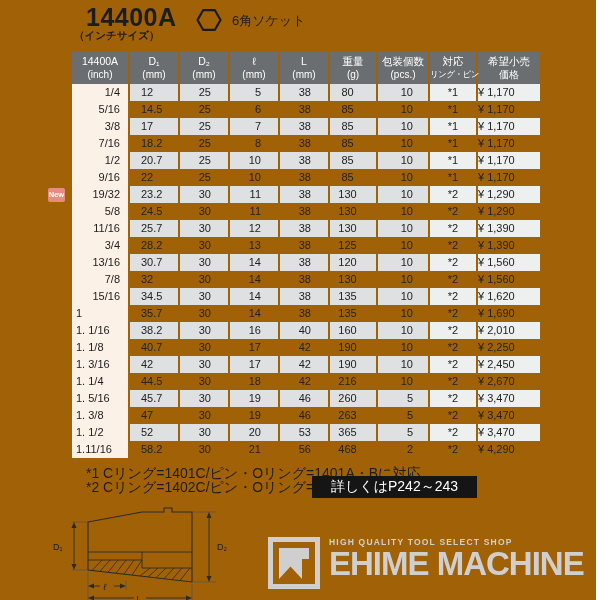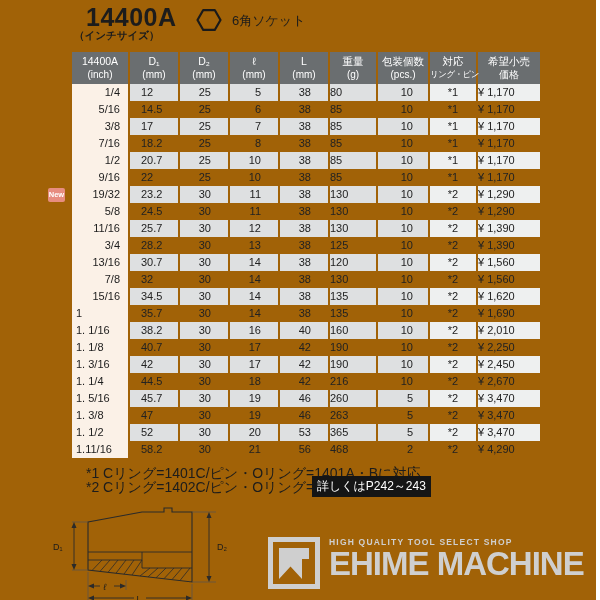--- a/index.html
+++ b/index.html
@@ -18,32 +18,32 @@
   .table-wrap { position:absolute; left:70px; top:52px; }
   table { table-layout:fixed; width:472px; border-collapse:separate; border-spacing:2px 0; }
   th { background:#6a6e70; color:#fff; font-weight:400; height:32px; font-size:10.5px; line-height:13px; text-align:center; padding:0; vertical-align:middle; white-space:nowrap; }
   th .l2 { font-size:10px; }
   th:nth-child(8) .l2 { font-size:8.5px; letter-spacing:-0.5px; }
   td { height:17px; font-size:11px; line-height:17px; padding:0; white-space:nowrap; color:#222; }
   .c-size { background:#fbf1e7; font-weight:400; text-align:right; padding-right:8px; color:#1c1c1c; }
   .c-size.left { text-align:left; padding-left:4px; padding-right:0; }
   .c-d1   { text-align:left;  padding-left:11px; }
   .c-num  { text-align:right; padding-right:17px; }
-  .c-wt   { text-align:left; padding-right:11px; }
+  .c-wt   { text-align:center; padding-right:11px; }
   .c-pcs  { text-align:right; padding-right:15px; }
   .c-ring { text-align:center; }
   .c-price{ padding-right:5px; }
   tbody tr:nth-child(odd) .m { background:#dee0e1; }
   tbody tr:nth-child(odd) .e { background:#eef0f0; }
   .new-badge { position:absolute; left:-22px; width:17px; height:14px; background:#e78d80; color:#fff;
     font-size:7.5px; font-weight:700; text-align:center; line-height:14px; border-radius:2px; }
 
   
   .footnotes { position:absolute; left:66px; top:466px; font-size:14px; line-height:14px; color:#1c1c1c;margin-left:20px; }
-  .detail-badge { position:absolute; left:312px; top:476px; background:#151515; color:#fff; font-size:12px; padding:2px 5px; }
+  .detail-badge { position:absolute; left:312px; top:476px; background:#151515; color:#fff; font-size:14px; padding:2px 19px; }
 
   
   .diagram { position:absolute; left:46px; top:494px; }
 
   
   .logo { position:absolute; left:268px; top:537px; display:flex; align-items:flex-start; color:#cfcfcf; }
   .logo-mark { position:relative; width:52px; height:52px; border:5px solid #cfcfcf; flex:0 0 auto; }
   .logo-mark .sq { position:absolute; top:6px; right:6px; width:11px; height:11px; background:#cfcfcf; }
   .logo-mark .banner { position:absolute; top:6px; left:6px; width:23px; height:31px; background:#cfcfcf;
     clip-path:polygon(0 0,100% 0,100% 100%,50% 60%,0 100%); }

